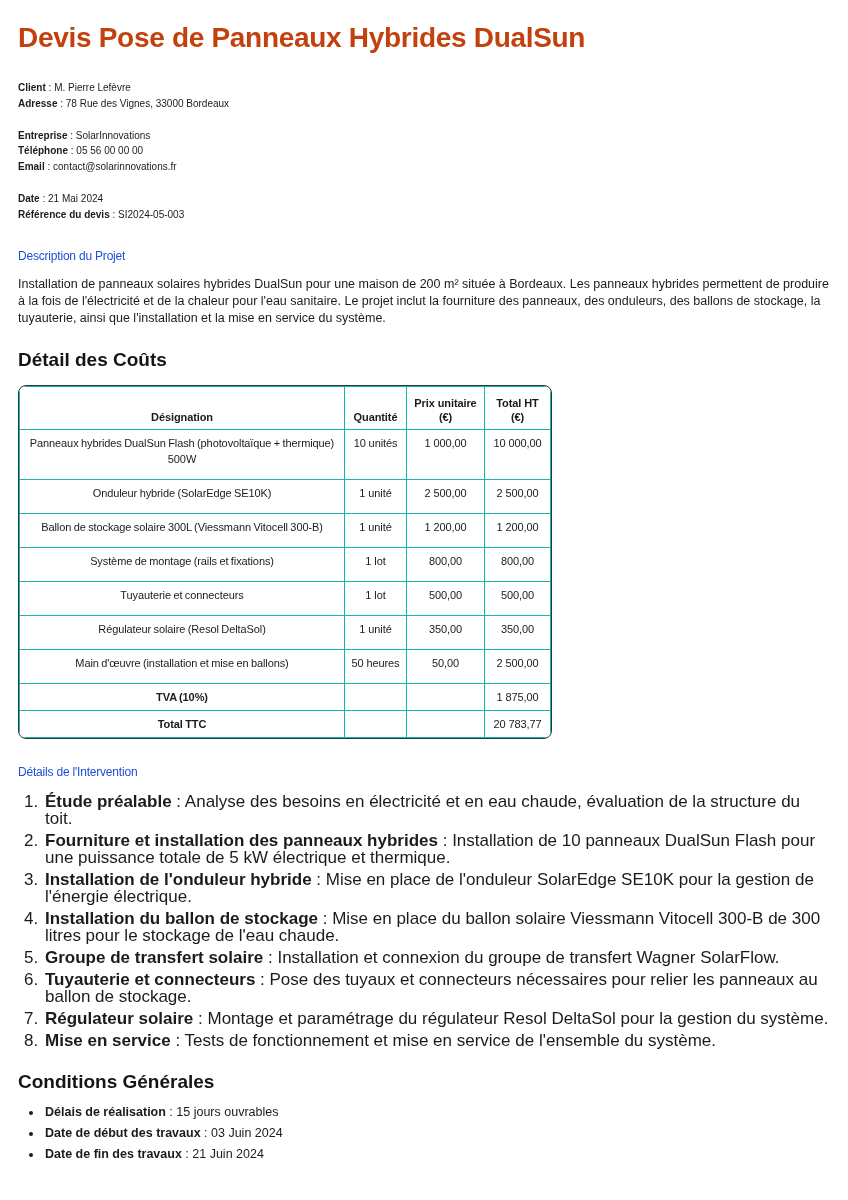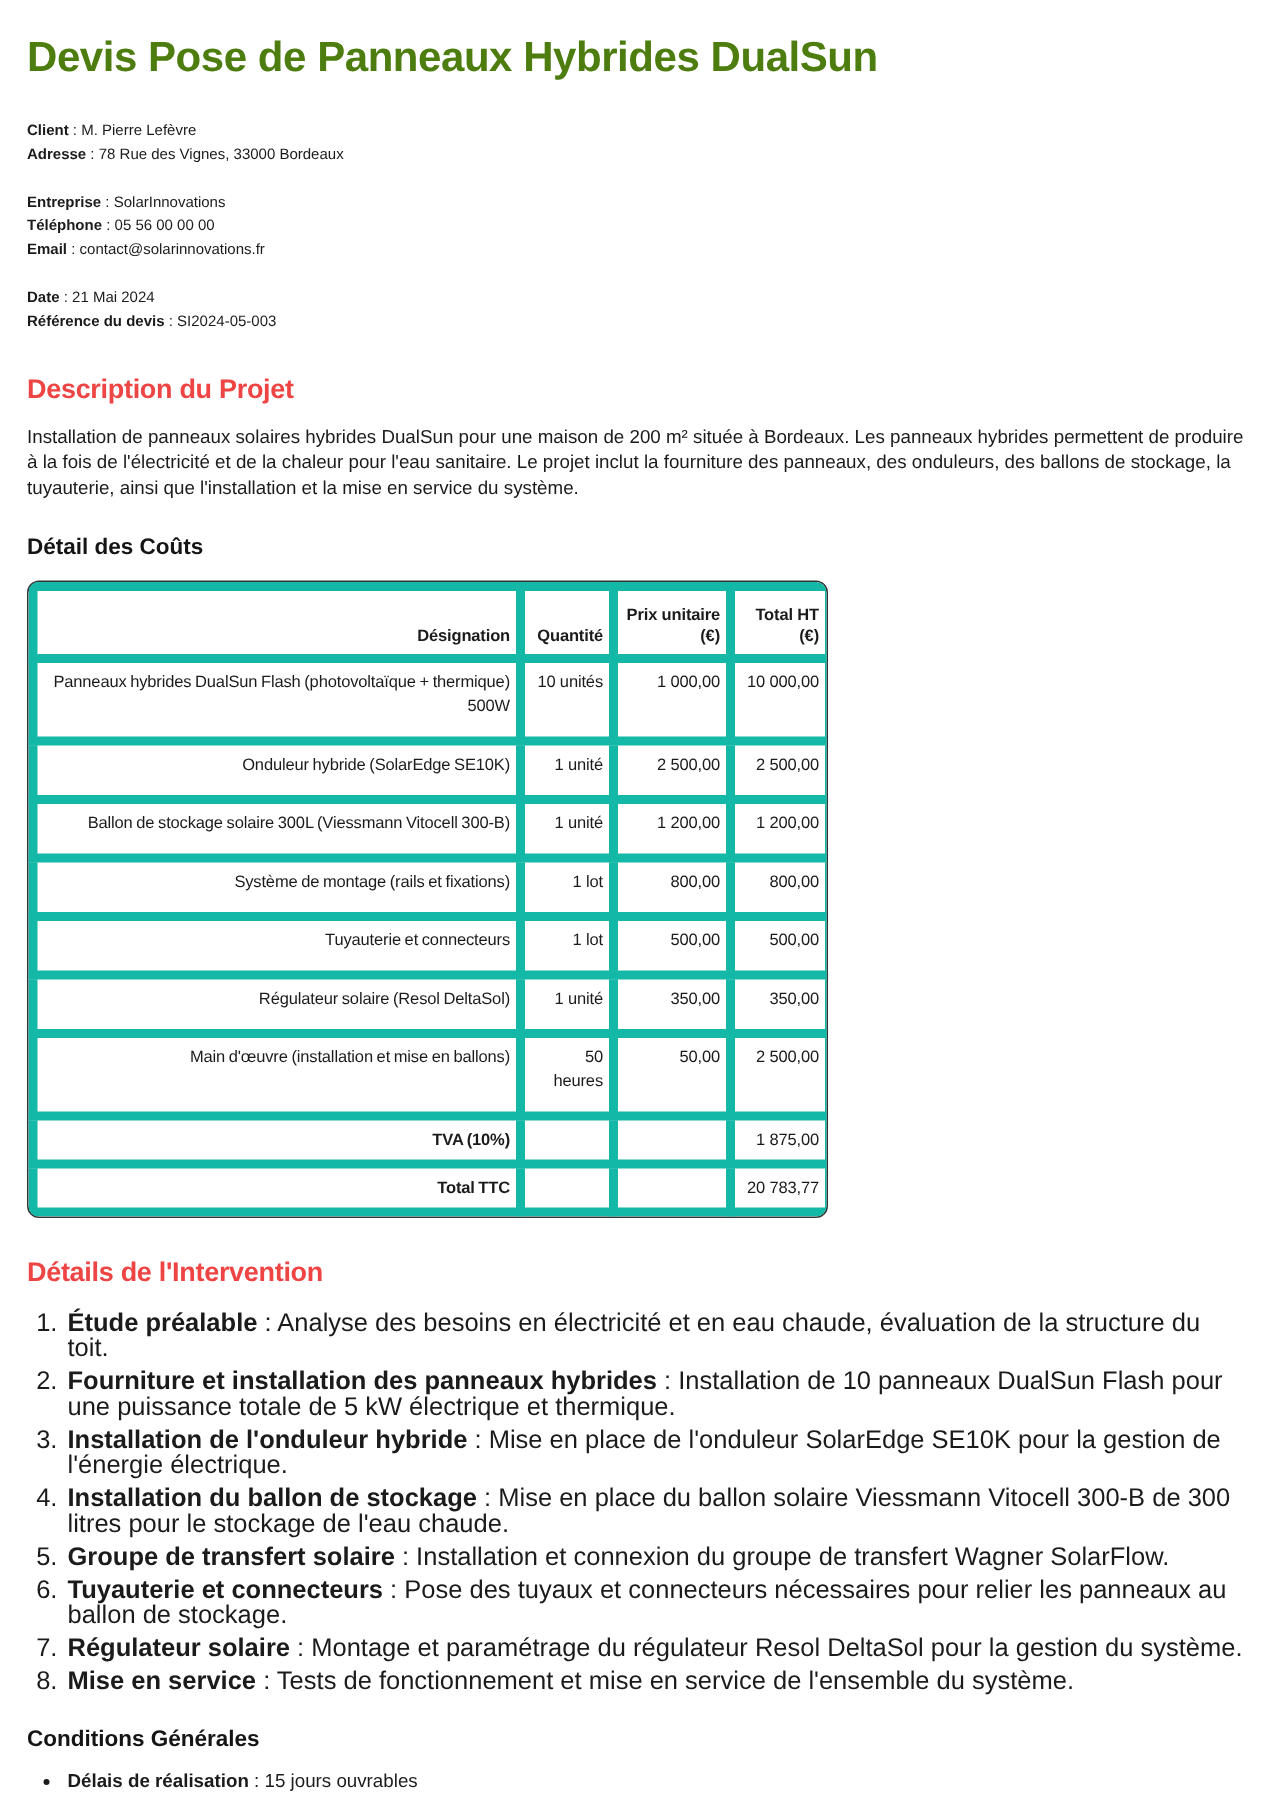--- a/index.html
+++ b/index.html
@@ -7,53 +7,53 @@
     width: 848px; height: 1200px;
     color: #1b1b1b;
     font-family: "Liberation Sans", sans-serif;
     -webkit-font-smoothing: antialiased;
     overflow: hidden;
   }
   .page { padding: 18px 18px 0 18px; }
 
   h1.doc-title {
     font-size: 28px; font-weight: 700; letter-spacing: -0.3px;
-    margin: 4px 0 26px 0; color: #4d7c0f;
+    margin: 4px 0 26px 0; color: #c2410c;
   }
   .info-block { margin: 0 0 16px 0; }
   .info-line { font-size: 10px; line-height: 15.8px; }
   .b { font-weight: 700; }
 
   h2.section-h {
-    font-size: 18px; font-weight: 700; margin: 26px 0 13px 0; color: #ef4444;
+    font-size: 12px; font-weight: 400; margin: 26px 0 13px 0; color: #1d4ed8;
     letter-spacing: -0.2px;
   }
   h3.section-h3 {
-    font-size: 15px; font-weight: 700; margin: 22px 0 11px 0; color: #151515;
+    font-size: 19px; font-weight: 700; margin: 22px 0 11px 0; color: #151515;
   }
   p.body-text {
     font-size: 12.5px; line-height: 17px; margin: 0;
   }
 
   
   .tablewrap {
     width: 534px; margin-top: 14px;
     border: 1.5px solid #333; border-radius: 8px; overflow: hidden;
     box-sizing: border-box;
   }
   table.costs {
     border-collapse: collapse; table-layout: fixed; width: 100%;
     font-size: 11px; letter-spacing: -0.1px;
   }
   table.costs col.c1 { width: 325px; }
   table.costs col.c2 { width: 62px; }
   table.costs col.c3 { width: 78px; }
   table.costs col.c4 { width: 66px; }
   table.costs th, table.costs td {
-    border: 6px solid #14b8a6; padding: 5px 4px; text-align: right;
+    border: 1px solid #14b8a6; padding: 5px 4px; text-align: center;
   }
   table.costs thead th {
     font-weight: 700; vertical-align: bottom; height: 32px; line-height: 14px;
   }
   table.costs tbody td {
     vertical-align: top; line-height: 16px; height: 15px;
   }
   td.c-des { word-spacing: -0.5px; }
   tr.tall td { padding-bottom: 12px; }
   tbody.totals td { font-weight: 400; }

